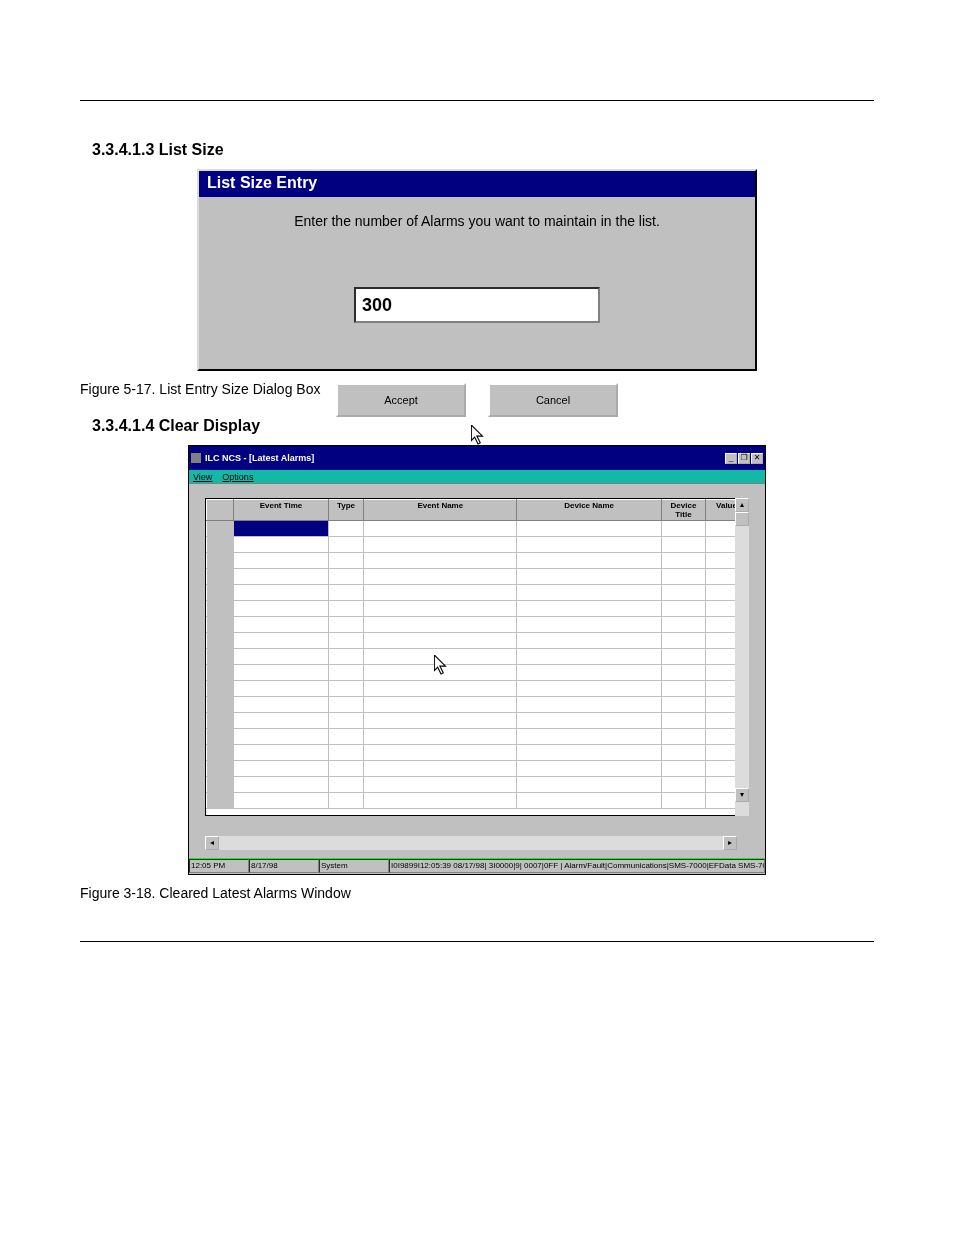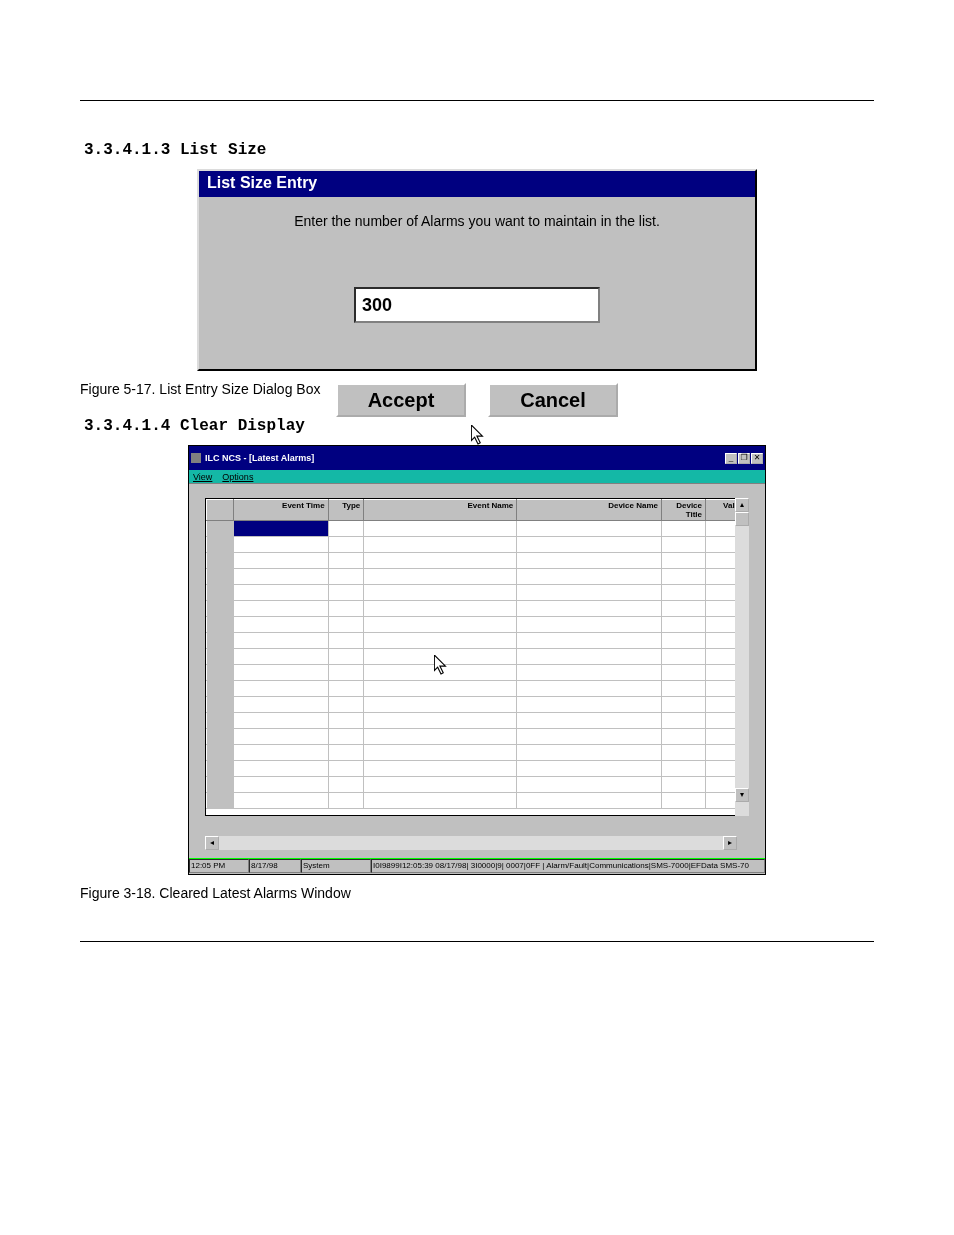--- a/index.html
+++ b/index.html
@@ -11,24 +11,24 @@
     position: relative;
   }
   .page {
     padding: 100px 80px 40px 80px;
   }
   .header-line {
     border-top: 1px solid #000;
     margin-bottom: 40px;
   }
   .heading {
-    font-family: Liberation Mono, monospace;
+    font-family: Liberation Sans, sans-serif;
     font-size: 16px;
     font-weight: bold;
-    margin: 20px 0 10px 4px;
+    margin: 20px 0 10px 12px;
   }
   .body-text {
     font-family: "Times New Roman", serif;
     font-size: 16px;
     line-height: 1.4;
     margin-bottom: 12px;
   }
   .figure-label {
     font-family: Arial, sans-serif;
     font-size: 14px;
@@ -88,22 +88,22 @@
     justify-content: center;
     gap: 22px;
     margin-top: 60px;
   }
   .win-btn {
     width: 130px;
     height: 34px;
     background: #c0c0c0;
     border: 2px outset #fff;
     font-family: Arial, sans-serif;
-    font-size: 20px;
-    font-weight: bold;
+    font-size: 11px;
+    font-weight: normal;
     color: #000;
     cursor: pointer;
   }
   .cursor-arrow {
     position: absolute;
     width: 14px;
     height: 20px;
     pointer-events: none;
   }
 
@@ -191,21 +191,21 @@
     width: 100%;
     table-layout: fixed;
   }
   .window2 th {
     background: #c0c0c0;
     border: 1px solid #808080;
     border-top-color: #fff;
     border-left-color: #fff;
     font-size: 8px;
     font-weight: bold;
-    text-align: right;
+    text-align: center;
     padding: 1px 3px;
     height: 20px;
     color: #000;
     vertical-align: top;
   }
   .window2 td {
     border: 1px solid #c0c0c0;
     height: 16px;
     background: #fff;
     font-size: 8px;
@@ -532,21 +532,21 @@
           <div class="btn down">▾</div>
         </div>
       </div>
       <div class="hscroll">
         <div class="btn leftb">◂</div>
         <div class="btn rightb">▸</div>
       </div>
       <div class="greenbar"></div>
       <div class="statusbar">
         <div class="cell" style="width:60px">12:05 PM</div>
-        <div class="cell" style="width:52px">8/17/98</div>
+        <div class="cell" style="width:70px">8/17/98</div>
         <div class="cell" style="width:70px">System</div>
         <div class="cell" style="flex:1">I0I9899I12:05:39 08/17/98| 3I0000|9| 0007|0FF | Alarm/Fault|Communications|SMS-7000|EFData SMS-70</div>
       </div>
     </div>
   </div>
   <div class="figure-label">Figure 3-18. Cleared Latest Alarms Window</div>
 
   <div class="footer-line"></div>
 </div>
 

